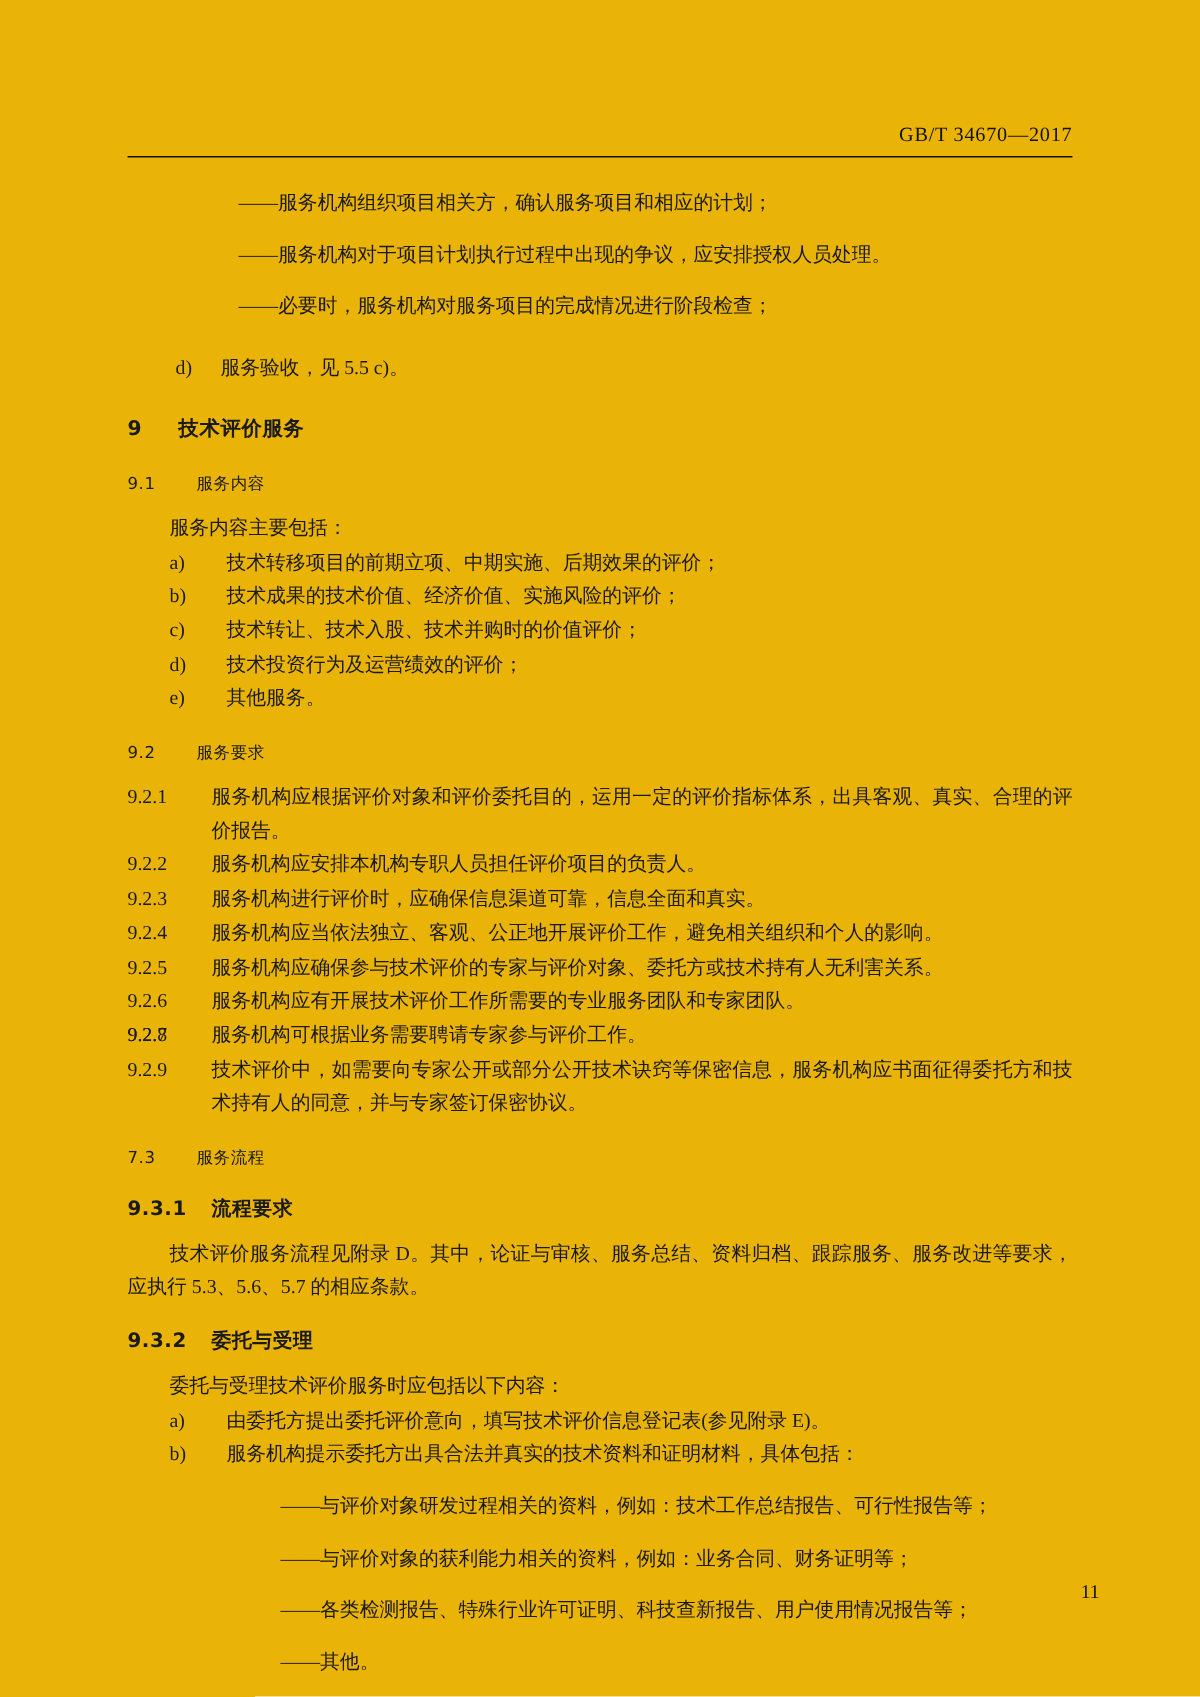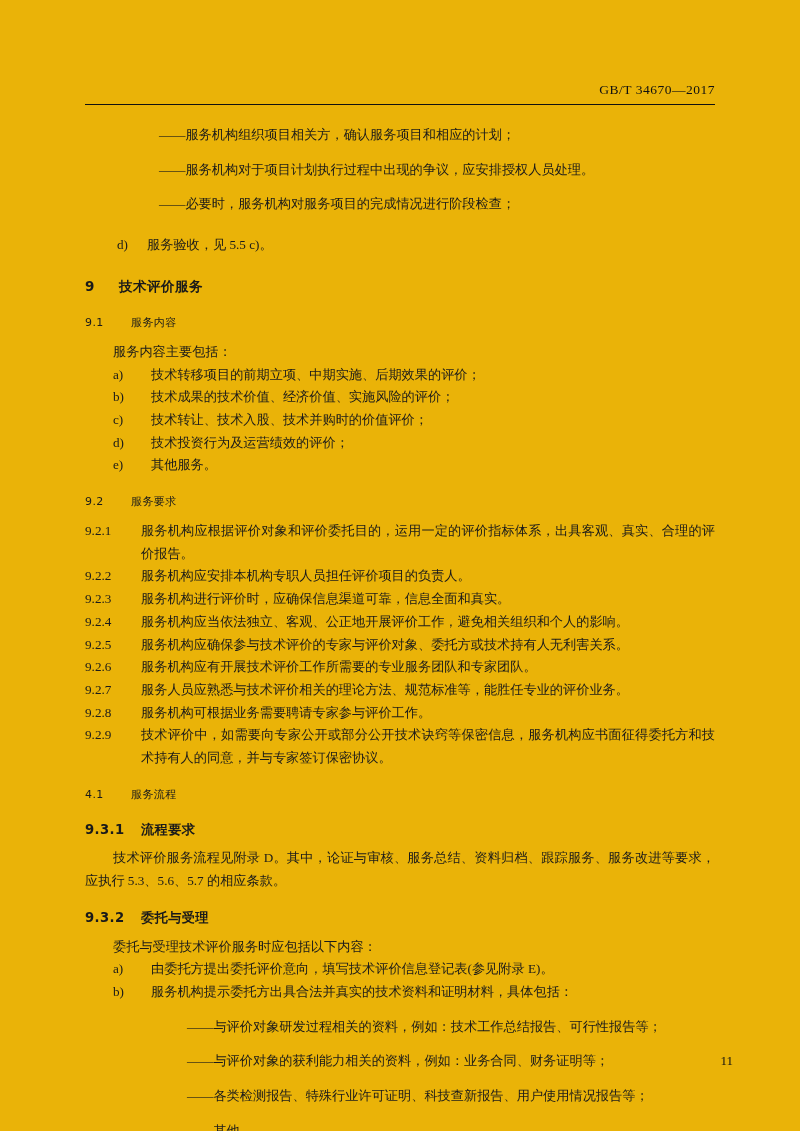--- a/index.html
+++ b/index.html
@@ -218,32 +218,32 @@
       <p class="numbered">
         <span class="num">9.2.4</span><span>服务机构应当依法独立、客观、公正地开展评价工作，避免相关组织和个人的影响。</span>
       </p>
       <p class="numbered">
         <span class="num">9.2.5</span><span>服务机构应确保参与技术评价的专家与评价对象、委托方或技术持有人无利害关系。</span>
       </p>
       <p class="numbered">
         <span class="num">9.2.6</span><span>服务机构应有开展技术评价工作所需要的专业服务团队和专家团队。</span>
       </p>
       <p class="numbered">
-        <span class="num">9.2.7</span><span>服务人员应熟悉与技术评价相关的理论方法、规范标准等，能胜任专业的评价业务。</span>
+        <span class="num">9.2.7</span>
       </p>
       <p class="numbered">
         <span class="num">9.2.8</span><span>服务机构可根据业务需要聘请专家参与评价工作。</span>
       </p>
       <p class="numbered">
         <span class="num">9.2.9</span><span>技术评价中，如需要向专家公开或部分公开技术诀窍等保密信息，服务机构应书面征得委托方和技术持有人的同意，并与专家签订保密协议。</span>
       </p>
     </div>
 
     <h3 class="sub">
-      <span class="num">4.1</span><span>服务流程</span>
+      <span class="num">7.3</span><span>服务流程</span>
     </h3>
 
     <h4 class="subsub">
       <span class="num">9.3.1</span><span>流程要求</span>
     </h4>
     <p class="para">技术评价服务流程见附录 D。其中，论证与审核、服务总结、资料归档、跟踪服务、服务改进等要求，应执行 5.3、5.6、5.7 的相应条款。</p>
 
     <h4 class="subsub">
       <span class="num">9.3.2</span><span>委托与受理</span>
     </h4>

